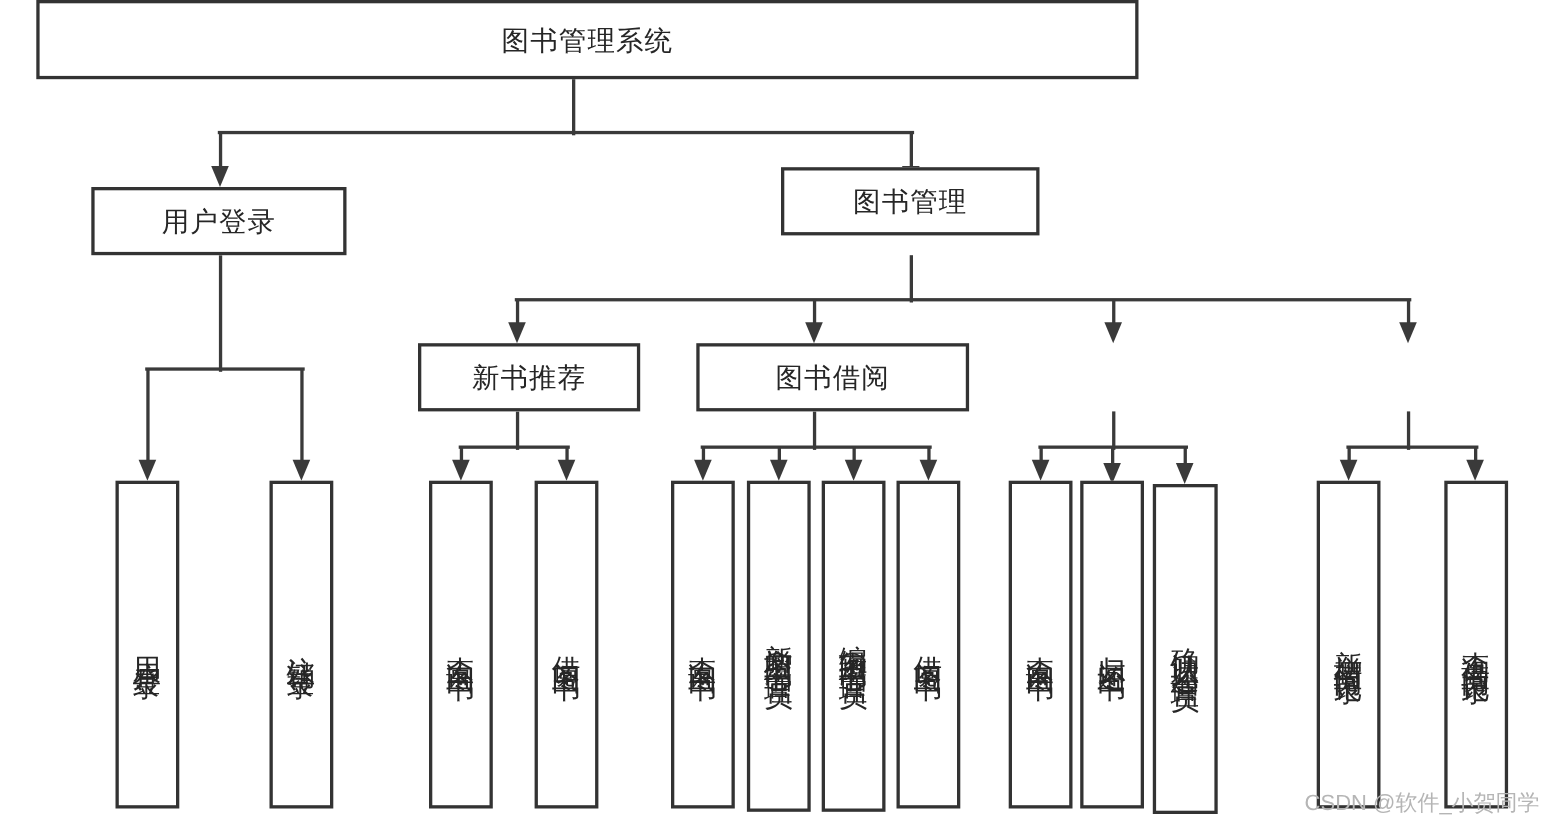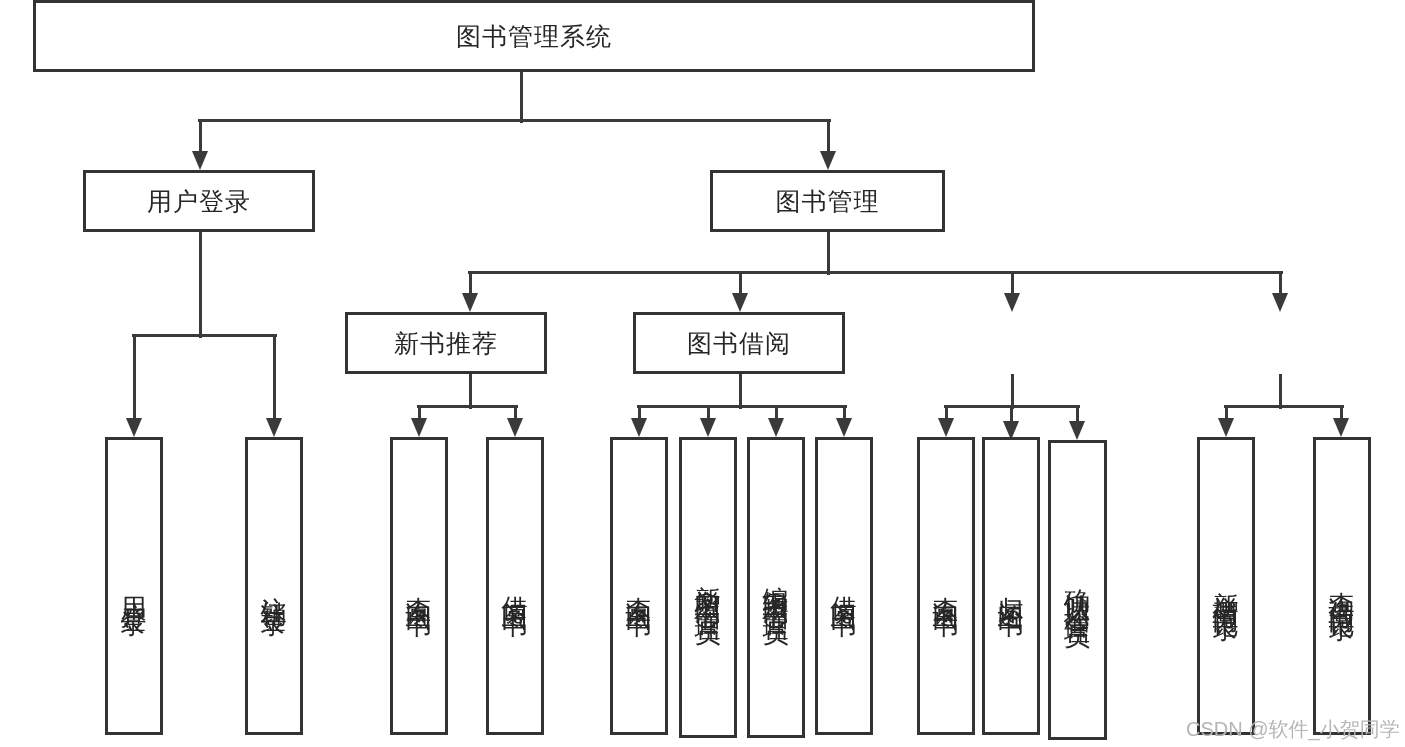--- a/index.html
+++ b/index.html
@@ -125,27 +125,27 @@
     <div class="arrowline" style="left: 1225px; top: 406px; height: 14px;"></div>
     <div class="arrowhead" style="left: 1218px; top: 418px;"></div>
     <div class="arrowline" style="left: 1340px; top: 406px; height: 14px;"></div>
     <div class="arrowhead" style="left: 1333px; top: 418px;"></div>
     <div class="node h" style="left: 20px; top: 0; width: 1002px; height: 72px; margin-left: 13px;">
       <span class="label">图书管理系统</span>
     </div>
     <div class="node h" style="left: 83px; top: 170px; width: 232px; height: 62px;">
       <span class="label">用户登录</span>
     </div>
-    <div class="node h" style="left: 710px; top: 170px; width: 235px; height: 62px;">
+    <div class="node h" style="left: 710px; top: 152px; width: 235px; height: 62px;">
       <span class="label">图书管理</span>
     </div>
-    <div class="node h" style="left: 345px; top: 312px; width: 202px; height: 62px; text-align: right;">
+    <div class="node h" style="left: 380px; top: 312px; width: 202px; height: 62px; text-align: right;">
       <span class="label">新书推荐</span>
     </div>
-    <div class="node h" style="left: 633px; top: 312px; width: 212px; height: 62px;">
+    <div class="node h" style="left: 633px; top: 312px; width: 248px; height: 62px;">
       <span class="label">图书借阅</span>
     </div>
     <div class="node v" style="left: 105px; top: 437px; width: 58px; height: 298px;">
       <span class="label">用户登录</span>
     </div>
     <div class="node v" style="left: 245px; top: 437px; width: 58px; height: 298px;">
       <span class="label">注销登录</span>
     </div>
     <div class="node v" style="left: 390px; top: 437px; width: 58px; height: 298px;">
       <span class="label">查询图书</span>

